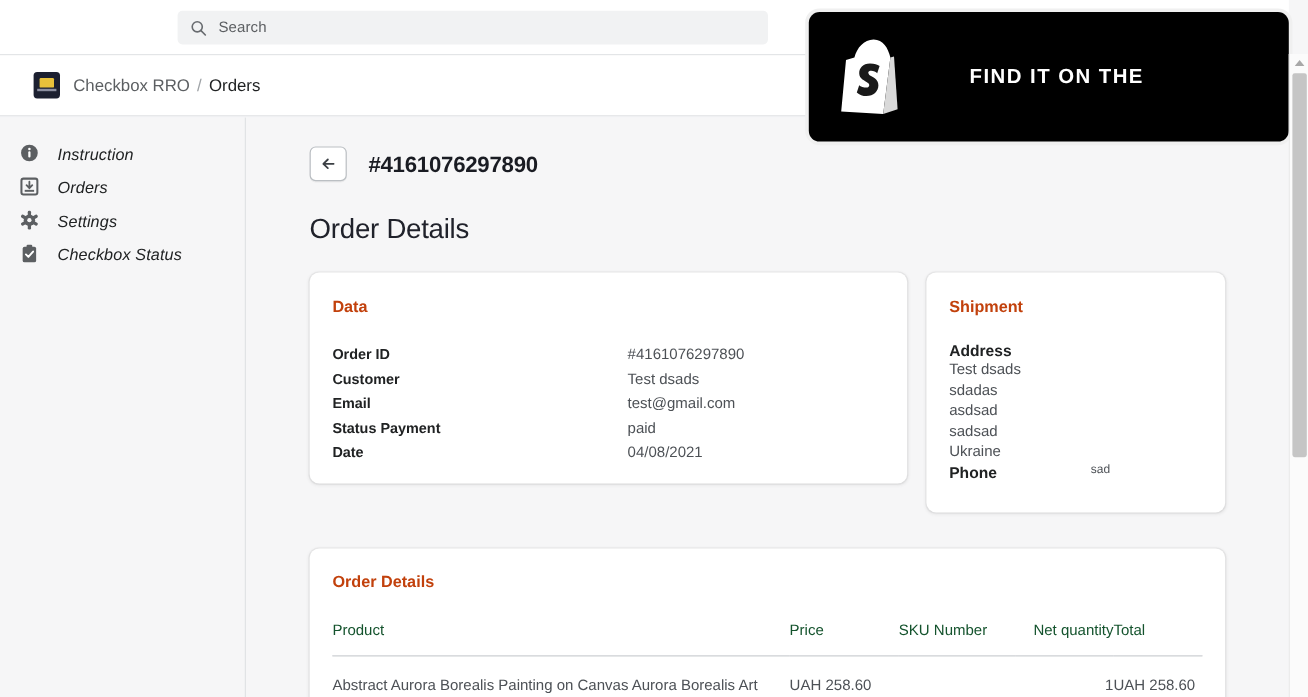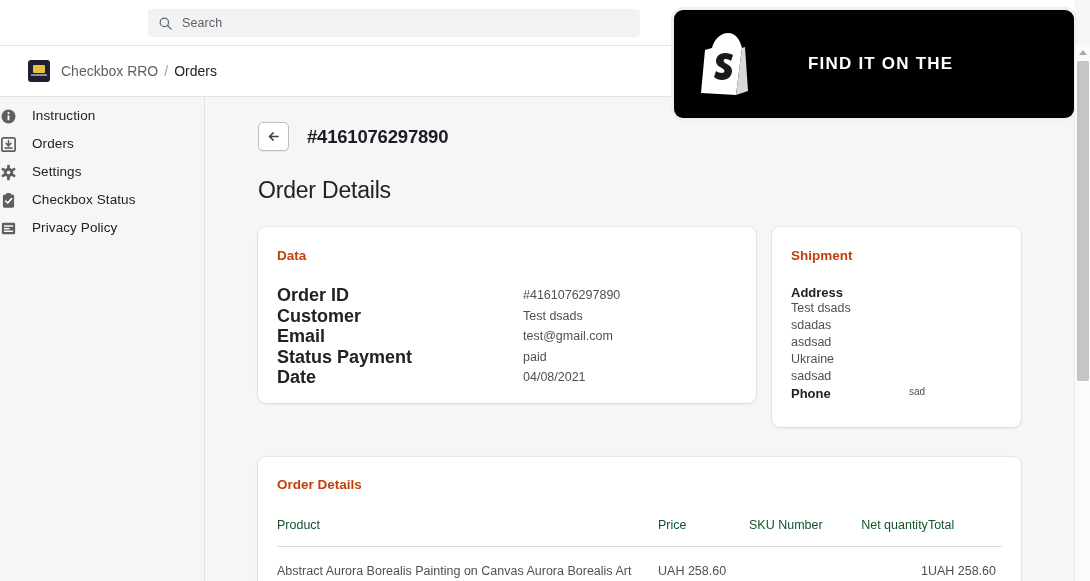--- a/index.html
+++ b/index.html
@@ -52,22 +52,22 @@
   .crumb-cur { font-size: 14px; color: #202223; }
 
   
   .sidebar {
     position: absolute; left: 0; top: 98px; width: 205px; bottom: 0;
     background: #f6f6f7;
     border-right: 1px solid #e1e3e5;
     padding-top: 10px;
   }
   .nav-item {
-    display: flex; align-items: flex-start; height: 28px;
-    margin-bottom: 0px; cursor: pointer;
+    display: flex; align-items: flex-end; height: 28px;
+    padding-left: 16px; margin-bottom: 0px; cursor: pointer; font-style: italic;
   }
   .nav-ic { width: 17px; height: 17px; flex: none; margin-right: 15px; }
   .nav-label { font-size: 13.5px; color: #202223; letter-spacing: .1px; }
 
   
   .main {
     position: absolute; left: 206px; top: 98px; right: 16px; bottom: 0;
     background: #f6f6f7; overflow: hidden;
   }
   .page-head {
@@ -89,21 +89,21 @@
   .card {
     background: #ffffff; border-radius: 8px;
     box-shadow: 0 0 0 1px rgba(63,63,68,.05), 0 1px 3px rgba(63,63,68,.12);
   }
   .card-data  { width: 498px; height: 176px; padding: 21px 23px 0 19px; }
   .card-ship  { width: 249px; height: 200px; margin-left: 16px; padding: 21px 23px 0 19px; }
   .card-title { font-size: 13.5px; font-weight: bold; color: #c2410c; }
 
   .kv-list { margin-top: 22px; }
   .kv-row { display: flex; line-height: 20.5px; }
-  .kv-k { width: 246px; font-size: 18px; font-weight: bold; color: #202223; }
+  .kv-k { width: 246px; font-size: 12px; font-weight: bold; color: #202223; }
   .kv-v { font-size: 12.5px; color: #4d5156; }
 
   .addr-title { font-size: 13px; font-weight: bold; color: #202223; margin-top: 22px; }
   .addr-line { font-size: 12.5px; color: #4d5156; line-height: 17px; }
   .phone-row { display: flex; margin-top: 1px; }
   .phone-k { width: 118px; font-size: 13px; font-weight: bold; color: #202223; }
   .phone-v { font-size: 10px; color: #4d5156; text-align: right; }
 
   .card-table {
     width: 763px; margin: 30px 0 0 52px; background: #ffffff; border-radius: 8px;
@@ -204,29 +204,20 @@
 
     <div class="nav-item">
       <svg class="nav-ic" viewBox="0 0 20 20">
         <rect x="3.4" y="3" width="13.2" height="15.4" rx="1.8" fill="#5c5f62"></rect>
         <rect x="7.2" y="1.2" width="5.6" height="3.2" rx="1.1" fill="#5c5f62"></rect>
         <path d="M6.6 10.6 L9 13 L13.6 7.8" fill="none" stroke="#ffffff" stroke-width="1.9" stroke-linecap="round" stroke-linejoin="round"></path>
       </svg>
       <span class="nav-label">Checkbox Status</span>
     </div>
 
-    <div class="nav-item">
-      <svg class="nav-ic" viewBox="0 0 20 20">
-        <rect x="2.2" y="3.2" width="15.6" height="13.6" rx="1.6" fill="#5c5f62"></rect>
-        <rect x="4.6" y="6.2" width="10.8" height="1.7" fill="#ffffff"></rect>
-        <rect x="4.6" y="9.3" width="6.6" height="1.7" fill="#ffffff"></rect>
-        <rect x="4.6" y="12.4" width="10.8" height="1.7" fill="#ffffff"></rect>
-      </svg>
-      <span class="nav-label">Privacy Policy</span>
-    </div>
 
   </div>
 
   <div class="main">
 
     <div class="page-head">
       <div class="back-btn">
         <svg class="back-ic" viewBox="0 0 20 20">
           <path d="M16 10 H5.2 M9.6 5.2 L4.6 10 L9.6 14.8" fill="none" stroke="#3b3f44" stroke-width="2" stroke-linecap="round" stroke-linejoin="round"></path>
         </svg>
@@ -263,22 +254,22 @@
           </div>
         </div>
       </div>
 
       <div class="card card-ship">
         <div class="card-title">Shipment</div>
         <div class="addr-title">Address</div>
         <div class="addr-line">Test dsads</div>
         <div class="addr-line">sdadas</div>
         <div class="addr-line">asdsad</div>
+        <div class="addr-line">sadsad</div>
         <div class="addr-line">Ukraine</div>
-        <div class="addr-line">sadsad</div>
         <div class="phone-row">
           <span class="phone-k">Phone</span>
           <span class="phone-v">sad</span>
         </div>
       </div>
 
     </div>
 
     <div class="card-table">
       <div class="card-title">Order Details</div>

